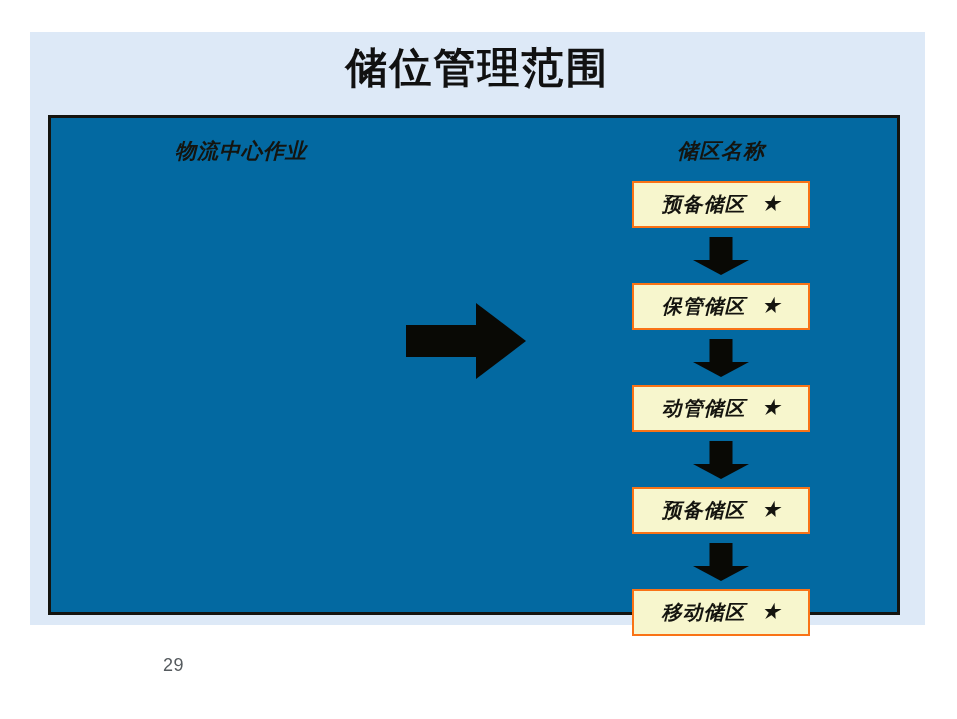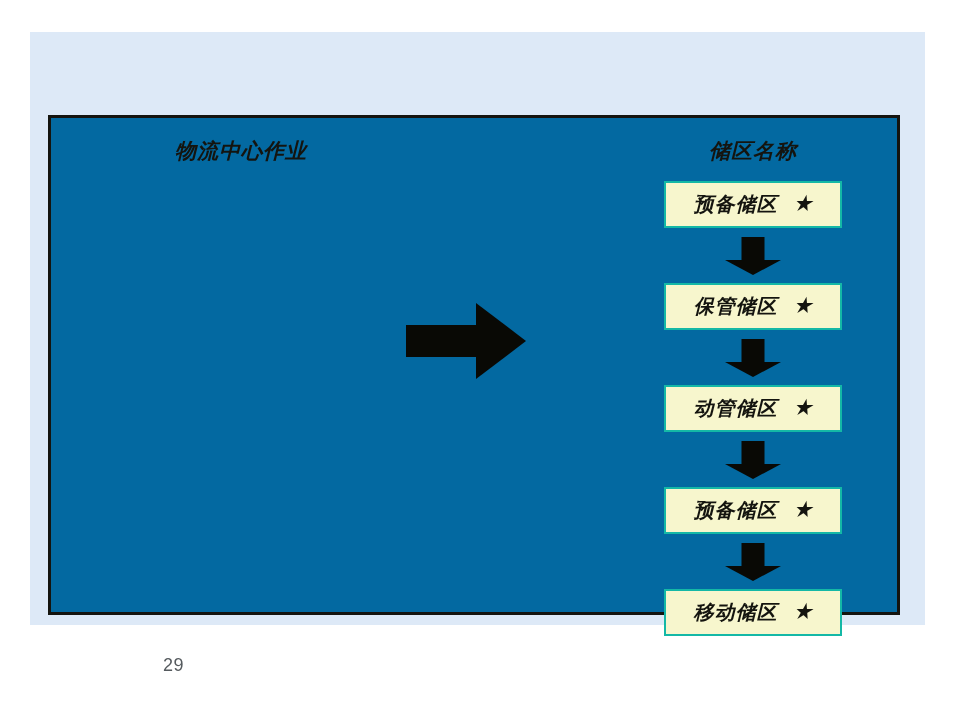--- a/index.html
+++ b/index.html
@@ -155,36 +155,36 @@
     width: 0;
     height: 0;
     border-top: 38px solid transparent;
     border-bottom: 38px solid transparent;
     border-left: 50px solid #090905;
   }
 
   
   .right-column {
     position: absolute;
-    left: 572px;
+    left: 540px;
     top: 20px;
     width: 260px;
     text-align: center;
   }
   .zone-list {
     margin-top: 18px;
     display: flex;
     flex-direction: column;
     align-items: center;
   }
   .zone-box {
     width: 178px;
     height: 47px;
     background: #f7f6cd;
-    border: 2px solid #14b8a6;
+    border: 2px solid #f97316;
     box-sizing: border-box;
     display: flex;
     align-items: center;
     justify-content: center;
     font-family: "DejaVu Serif", "Liberation Serif", serif;
     font-size: 20px;
     font-weight: 700;
     color: #14140f;
     letter-spacing: 1px;
     white-space: nowrap;
@@ -209,20 +209,21 @@
     letter-spacing: 0.5px;
   }
 </style>
 </head>
 <body>
 
 <div id="slide-root">
 
   <div class="slide-canvas"></div>
 
+  <div class="slide-title">储位管理范围</div>
 
   <div class="content-panel">
 
     <div class="left-column">
       <div class="col-header">物流中心作业</div>
 
     </div>
 
     <div class="center-arrow">
       <div class="bar"></div>

